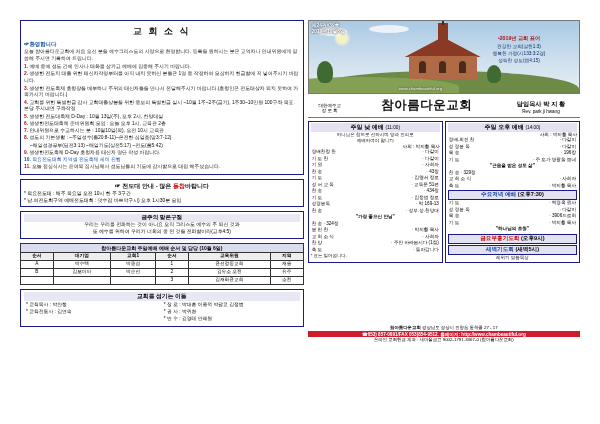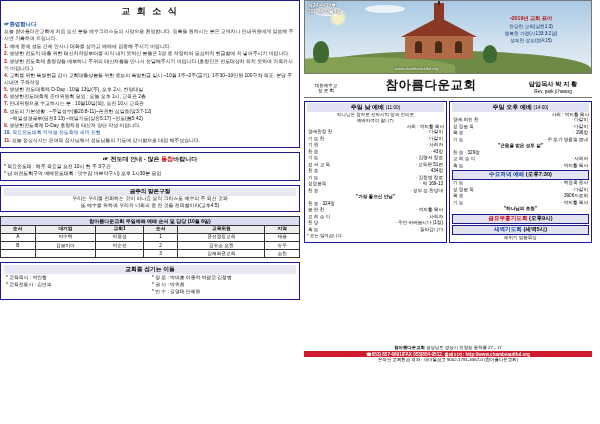--- a/index.html
+++ b/index.html
@@ -5,21 +5,21 @@
   * { box-sizing: border-box; }
   html, body { margin:0; padding:0; }
   body {
     width:600px; height:424px;
     font-family:"Liberation Sans", sans-serif;
     background:#ffffff;
     color:#000;
     font-size:5.2px;
     overflow:hidden;
   }
-  .page { position:relative; width:600px; height:364px; padding:0; display:flex; gap:4px; }
+  .page { position:relative; width:600px; height:364px; padding:20px; display:flex; gap:4px; }
   .left { width:300px; display:flex; flex-direction:column; gap:2px; }
   .right { width:288px; display:flex; flex-direction:column; gap:2px; }
 
   
   .news-box { border:1px solid #1a1a8c; padding:2px 3px; }
   .news-title { text-align:center; font-size:9px; font-weight:bold; letter-spacing:2px; color:#111; margin:2px 0 3px; }
   .welcome { color:#1a4fa0; font-weight:bold; font-size:5.4px; margin-bottom:1px; }
   .welcome-sub { color:#1a1a1a; font-size:4.9px; line-height:1.35; margin-bottom:2px; }
   .news-list { list-style:none; margin:0; padding:0; }
   .news-list li { font-size:4.9px; line-height:1.38; margin-bottom:0.5px; color:#111; }

